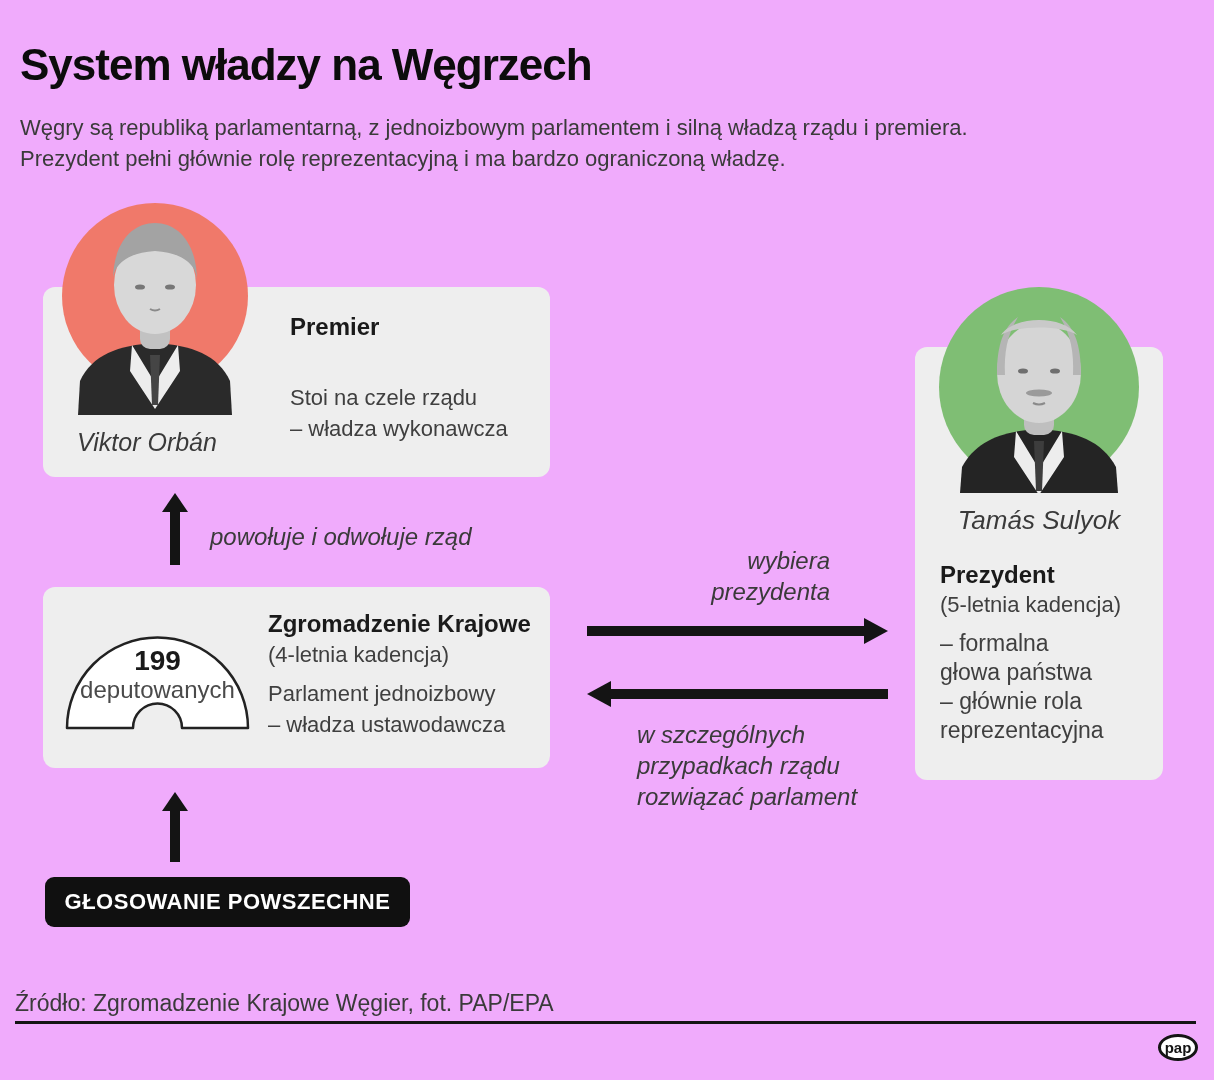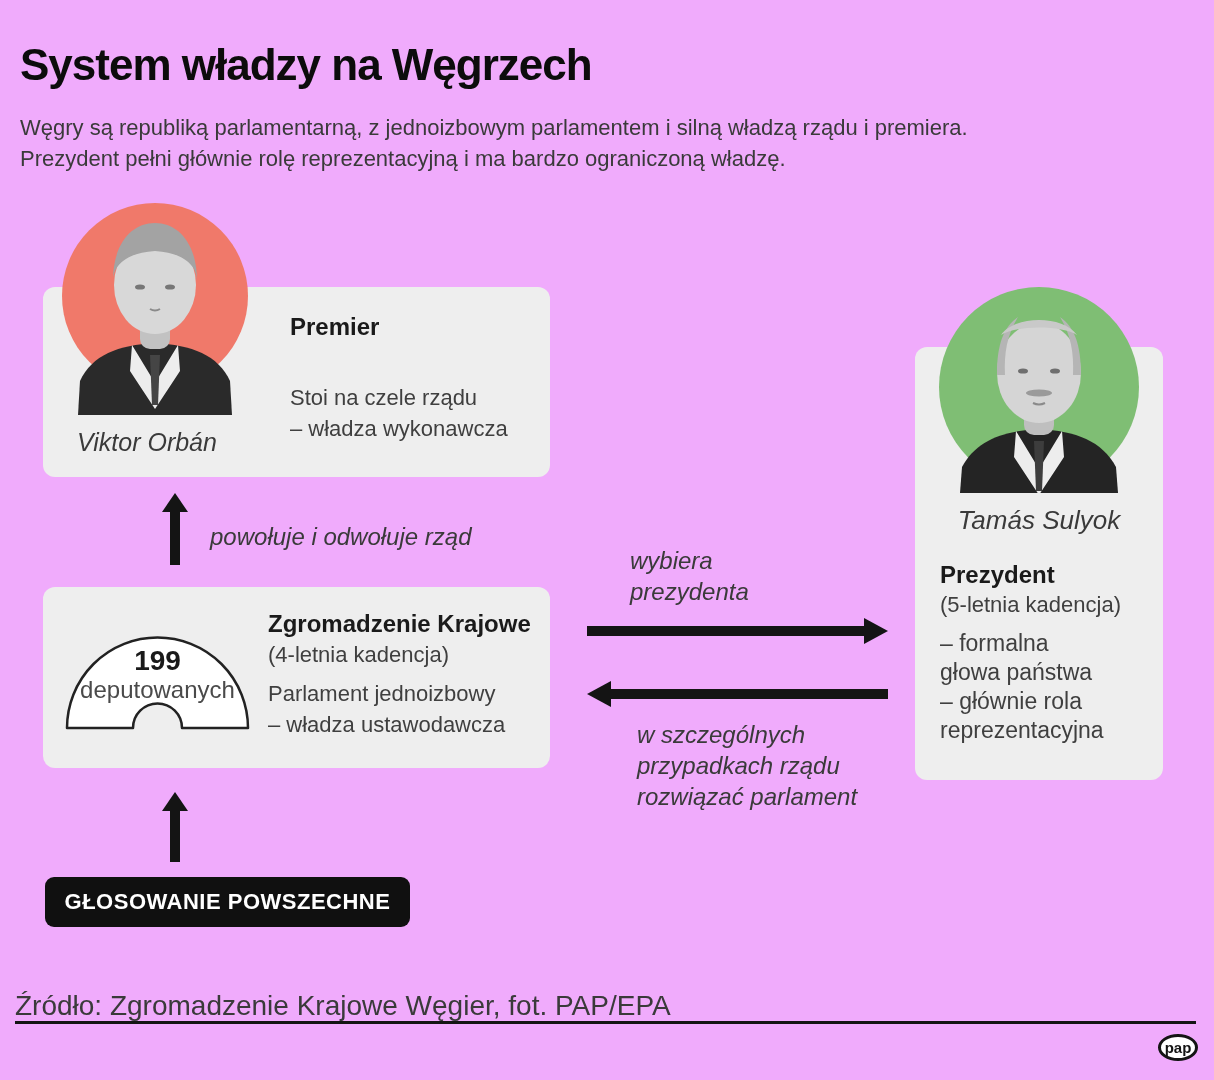--- a/index.html
+++ b/index.html
@@ -80,35 +80,35 @@
   }
   .arrow-left { left:587px; top:681px; width:301px; height:26px; }
   .arrow-left .arr-shaft { left:22px; top:8px; width:279px; height:10px; }
   .arrow-left .arr-head {
     left:0; top:0;
     border-top:13px solid transparent; border-bottom:13px solid transparent;
     border-right:24px solid #141414;
   }
 
   .appoints-label { left:210px; top:521px; }
-  .elects-label   { left:630px; top:545px; width:200px; text-align:left;font-style:italic; }
+  .elects-label   { left:630px; top:545px; width:200px; text-align:right;font-style:italic; }
   .dissolve-label { left:637px; top:719px; }
 
   
   .vote-box {
     left:45px; top:877px; width:365px; height:50px;
     background:#101010; border-radius:9px;
     display:flex; align-items:center; justify-content:center;
   }
   .vote-box span {
     color:#ffffff; font-size:22px; font-weight:bold; letter-spacing:0.5px;
   }
 
   
-  .source { left:15px; top:990px; font-size:28px; color:#3a3a3a; }
+  .source { left:15px; top:990px; font-size:23px; color:#3a3a3a; }
   .footer-rule { left:15px; top:1021px; width:1181px; height:3px; background:#141414; }
   .pap-logo {
     left:1158px; top:1034px; width:40px; height:27px;
     border:3px solid #141414; border-radius:50%;
     display:flex; align-items:center; justify-content:center; background:#fff;text-align:right;
   }
   .pap-logo span {
     font-size:15px; font-weight:bold; color:#141414; letter-spacing:0px; line-height:1;
   }
 </style>

